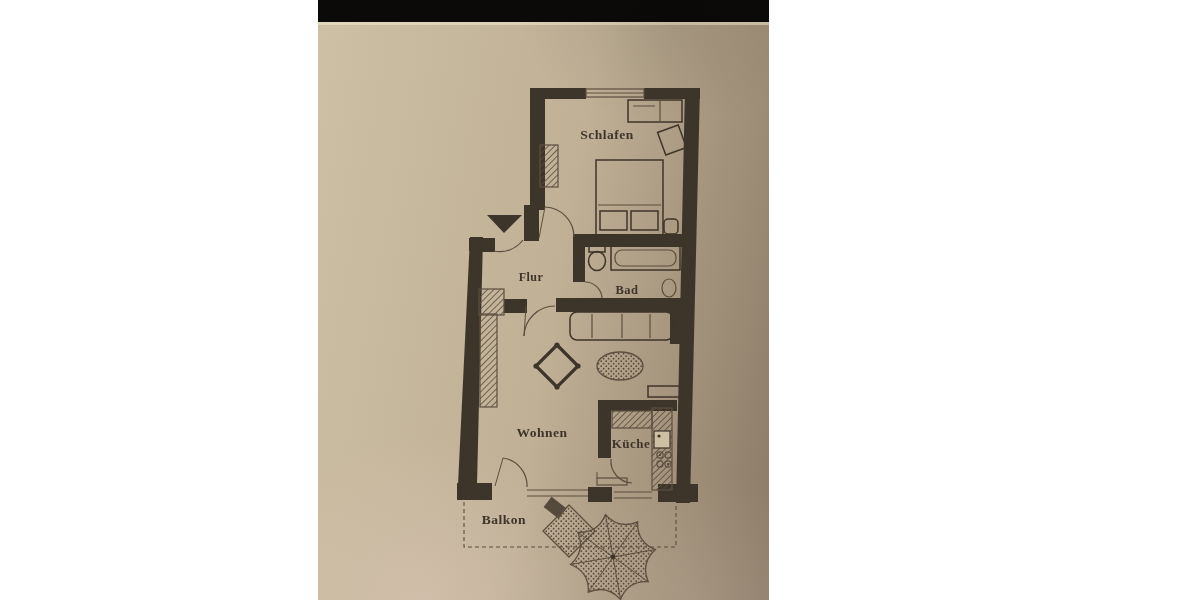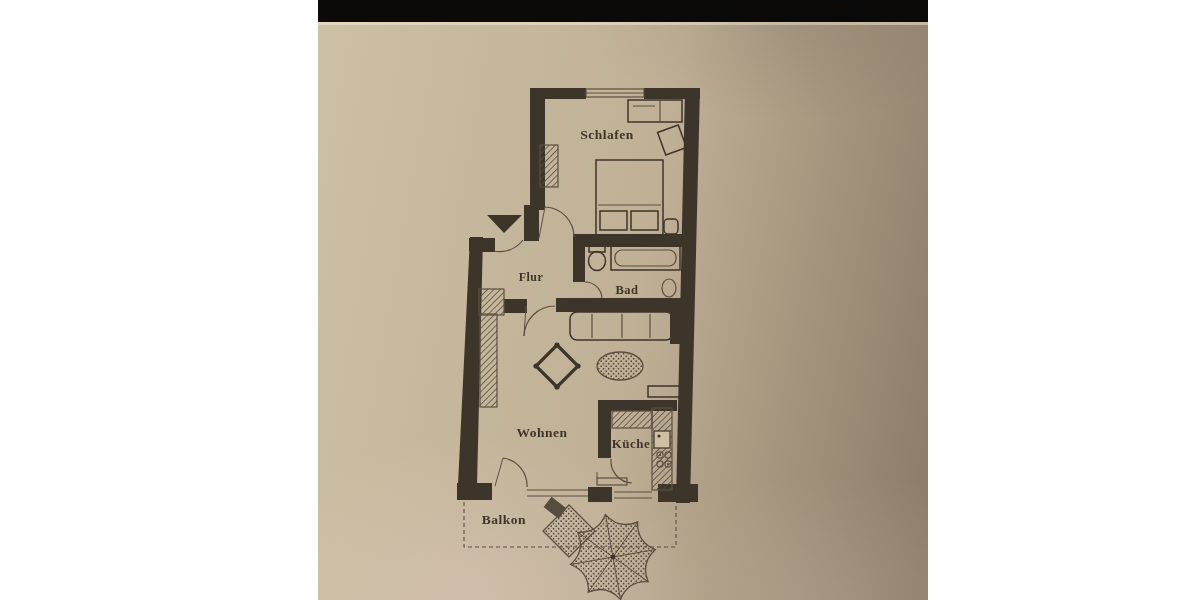--- a/index.html
+++ b/index.html
@@ -1,19 +1,19 @@
 <!DOCTYPE html>
 <html style="--page-bg: #ffffff; --black-bar: #0b0a09; --paper-light: #cdc0a4; --paper-mid: #bfb096; --paper-shadow: #a3927b; --paper-dark: #8c7c68; --ink: #3e352a; --ink-soft: #5c4f40;"><head>
 <meta charset="utf-8">
 <style>
   html,body{margin:0;padding:0;}
   body{width:1200px;height:600px;overflow:hidden;background:var(--page-bg,#fff);
        font-family:"Liberation Sans","DejaVu Sans",sans-serif;}
   .stage{position:relative;width:1200px;height:600px;background:var(--page-bg,#fff);}
-  .photo{position:absolute;left:318px;top:0;width:610px;height:600px;
+  .photo{position:absolute;left:318px;top:0;width:451px;height:600px;
          background:linear-gradient(100deg,var(--paper-light) 0%,var(--paper-mid) 52%,
                     var(--paper-shadow) 78%,var(--paper-dark) 98%);}
   .photo::after{content:"";position:absolute;inset:0;pointer-events:none;
          background:radial-gradient(55% 38% at 24% 100%, rgba(228,204,193,.40), rgba(228,204,193,0) 72%),
                     radial-gradient(60% 30% at 85% 100%, rgba(255,240,225,.12), rgba(0,0,0,0) 70%),
                     radial-gradient(45% 22% at 78% 4%, rgba(0,0,0,.08), rgba(0,0,0,0) 75%);}
   .black-bar{position:absolute;left:0;top:0;width:100%;height:22px;
          background:var(--black-bar,#0b0a09);}
   .paper-edge{position:absolute;left:0;top:22px;width:100%;height:3px;
          background:rgba(243,233,208,.55);}

